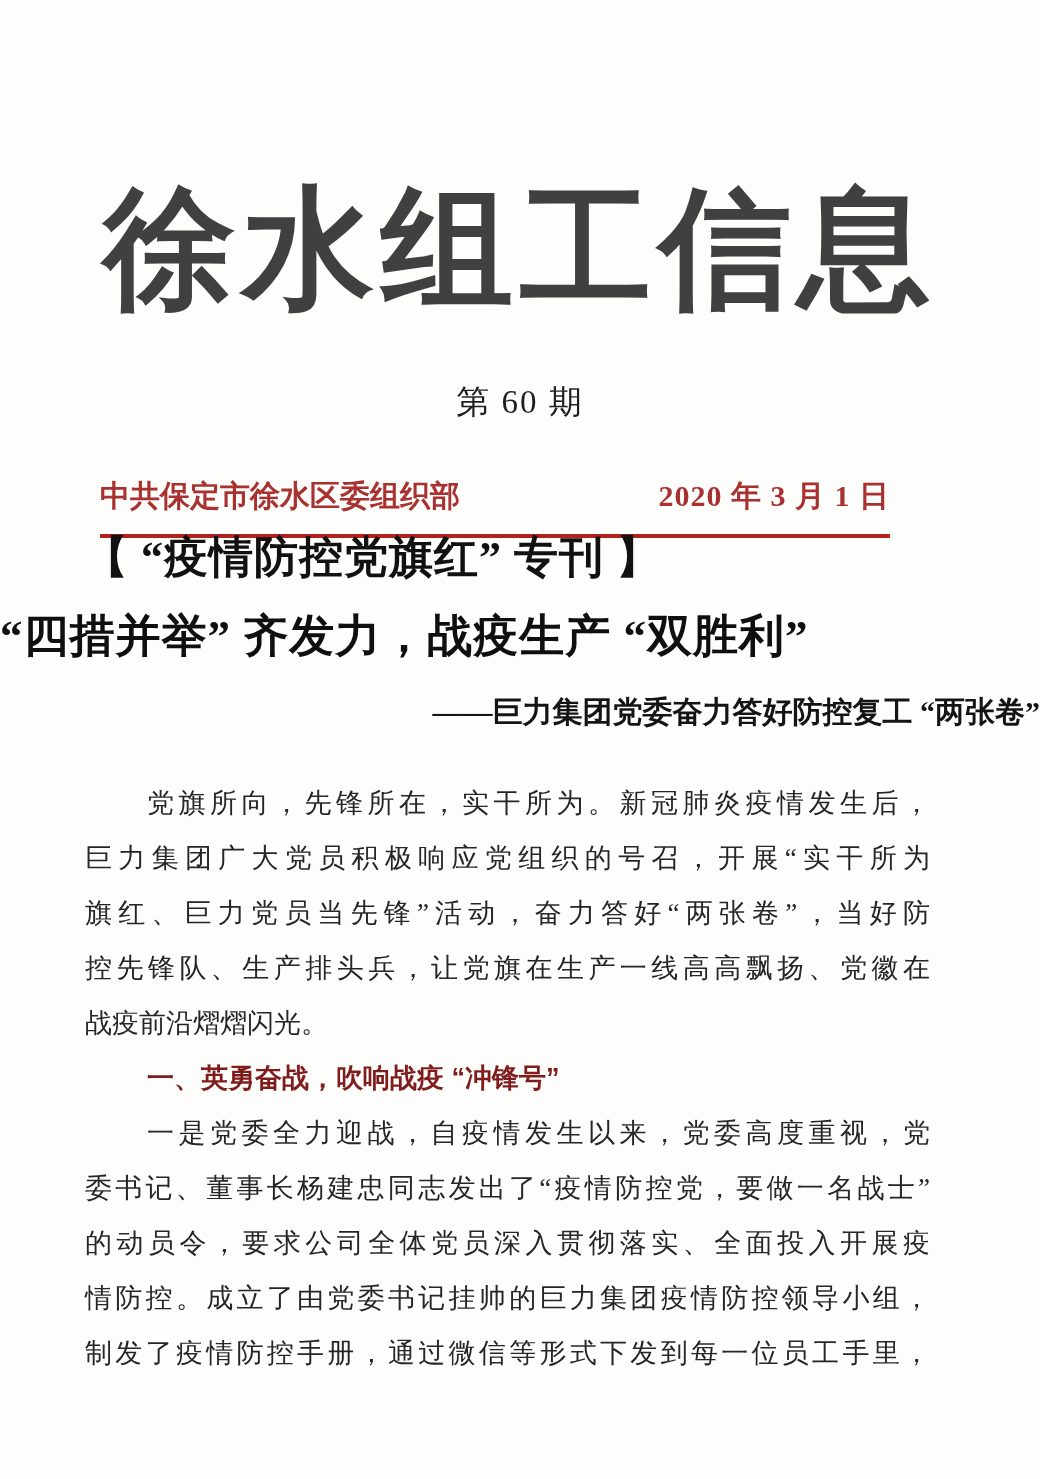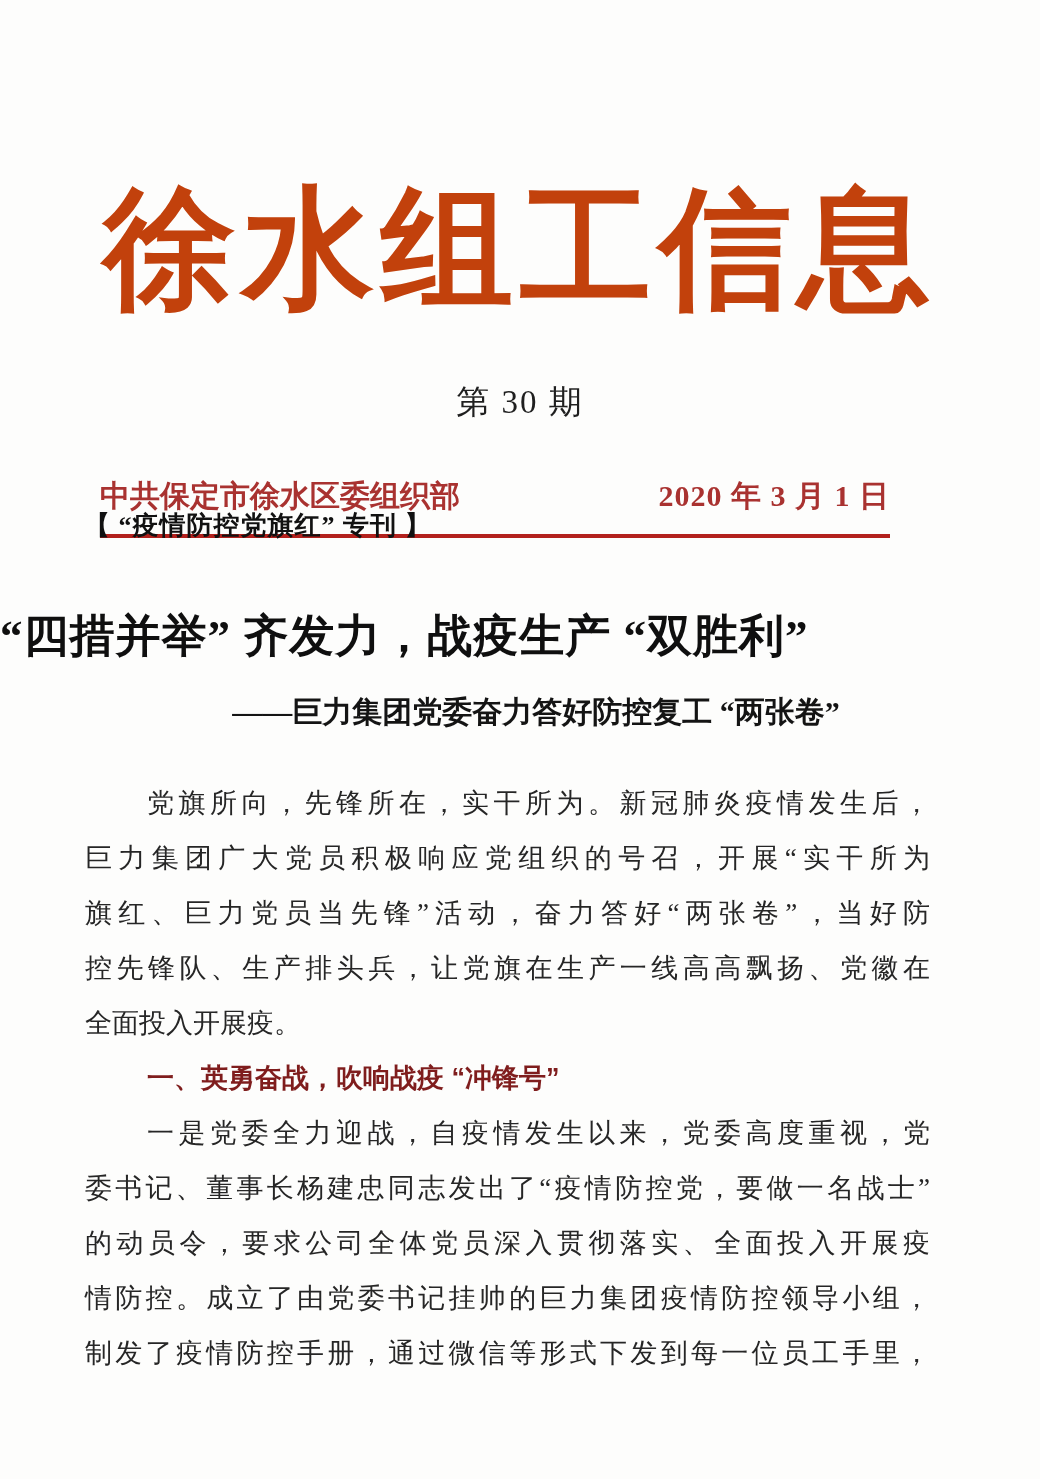--- a/index.html
+++ b/index.html
@@ -16,21 +16,21 @@
   .masthead {
     position: absolute;
     top: 172px;
     left: 0;
     width: 100%;
     text-align: center;
     font-size: 132px;
     line-height: 1.15;
     font-weight: bold;
     letter-spacing: 7px;
-    color: #c2410c;
+    color: #404040;
     font-family: "DejaVu Serif", "Liberation Serif", serif;
   }
   .issue {
     position: absolute;
     top: 380px;
     left: 0;
     width: 100%;
     text-align: center;
     font-size: 33px;
     color: #1f1f1f;
@@ -46,44 +46,44 @@
     align-items: flex-end;
     padding-bottom: 17px;
     border-bottom: 4px solid #b3211d;
     color: #a93230;
     font-size: 30px;
     font-weight: bold;
   }
   .pubrow .pubdate { letter-spacing: 1px; }
   .special {
     position: absolute;
-    top: 508px;
+    top: 528px;
     left: 84px;
-    font-size: 26px;
+    font-size: 44px;
     font-weight: bold;
     color: #111;
     letter-spacing: 1px;
   }
   .headline {
     position: absolute;
     top: 606px;
     left: 0;
     width: 100%;
     text-align: left;
     font-size: 45px;
     font-weight: bold;
     color: #0f0f0f;
     letter-spacing: 1px;
   }
   .subheadline {
     position: absolute;
     top: 692px;
     left: 0;
     width: 100%;
-    text-align: center;
+    text-align: right;
     font-size: 30px;
     font-weight: bold;
     color: #141414;
     padding-left: 32px;
   }
   .bodytext {
     position: absolute;
     top: 776px;
     left: 85px;
     width: 845px;
@@ -110,39 +110,39 @@
     text-align: left;
   }
 </style>
 </head>
 <body>
 
 <div class="page">
 
   <div class="masthead">徐水组工信息</div>
 
-  <div class="issue">第 30 期</div>
+  <div class="issue">第 60 期</div>
 
   <div class="pubrow">
     <span class="publisher">中共保定市徐水区委组织部</span>
     <span class="pubdate">2020 年 3 月 1 日</span>
   </div>
 
   <div class="special">【 “疫情防控党旗红” 专刊 】</div>
 
   <div class="headline">“四措并举” 齐发力，战疫生产 “双胜利”</div>
 
   <div class="subheadline">——巨力集团党委奋力答好防控复工 “两张卷”</div>
 
   <div class="bodytext">
     <div class="line just indent">党旗所向，先锋所在，实干所为。新冠肺炎疫情发生后，</div>
     <div class="line just">巨力集团广大党员积极响应党组织的号召，开展“实干所为</div>
     <div class="line just">旗红、巨力党员当先锋”活动，奋力答好“两张卷”，当好防</div>
     <div class="line just">控先锋队、生产排头兵，让党旗在生产一线高高飘扬、党徽在</div>
-    <div class="line">全面投入开展疫。</div>
+    <div class="line">战疫前沿熠熠闪光。</div>
 
     <div class="line heading">一、英勇奋战，吹响战疫 “冲锋号”</div>
 
     <div class="line just indent">一是党委全力迎战，自疫情发生以来，党委高度重视，党</div>
     <div class="line just">委书记、董事长杨建忠同志发出了“疫情防控党，要做一名战士”</div>
     <div class="line just">的动员令，要求公司全体党员深入贯彻落实、全面投入开展疫</div>
     <div class="line just">情防控。成立了由党委书记挂帅的巨力集团疫情防控领导小组，</div>
     <div class="line just">制发了疫情防控手册，通过微信等形式下发到每一位员工手里，</div>
   </div>
 

